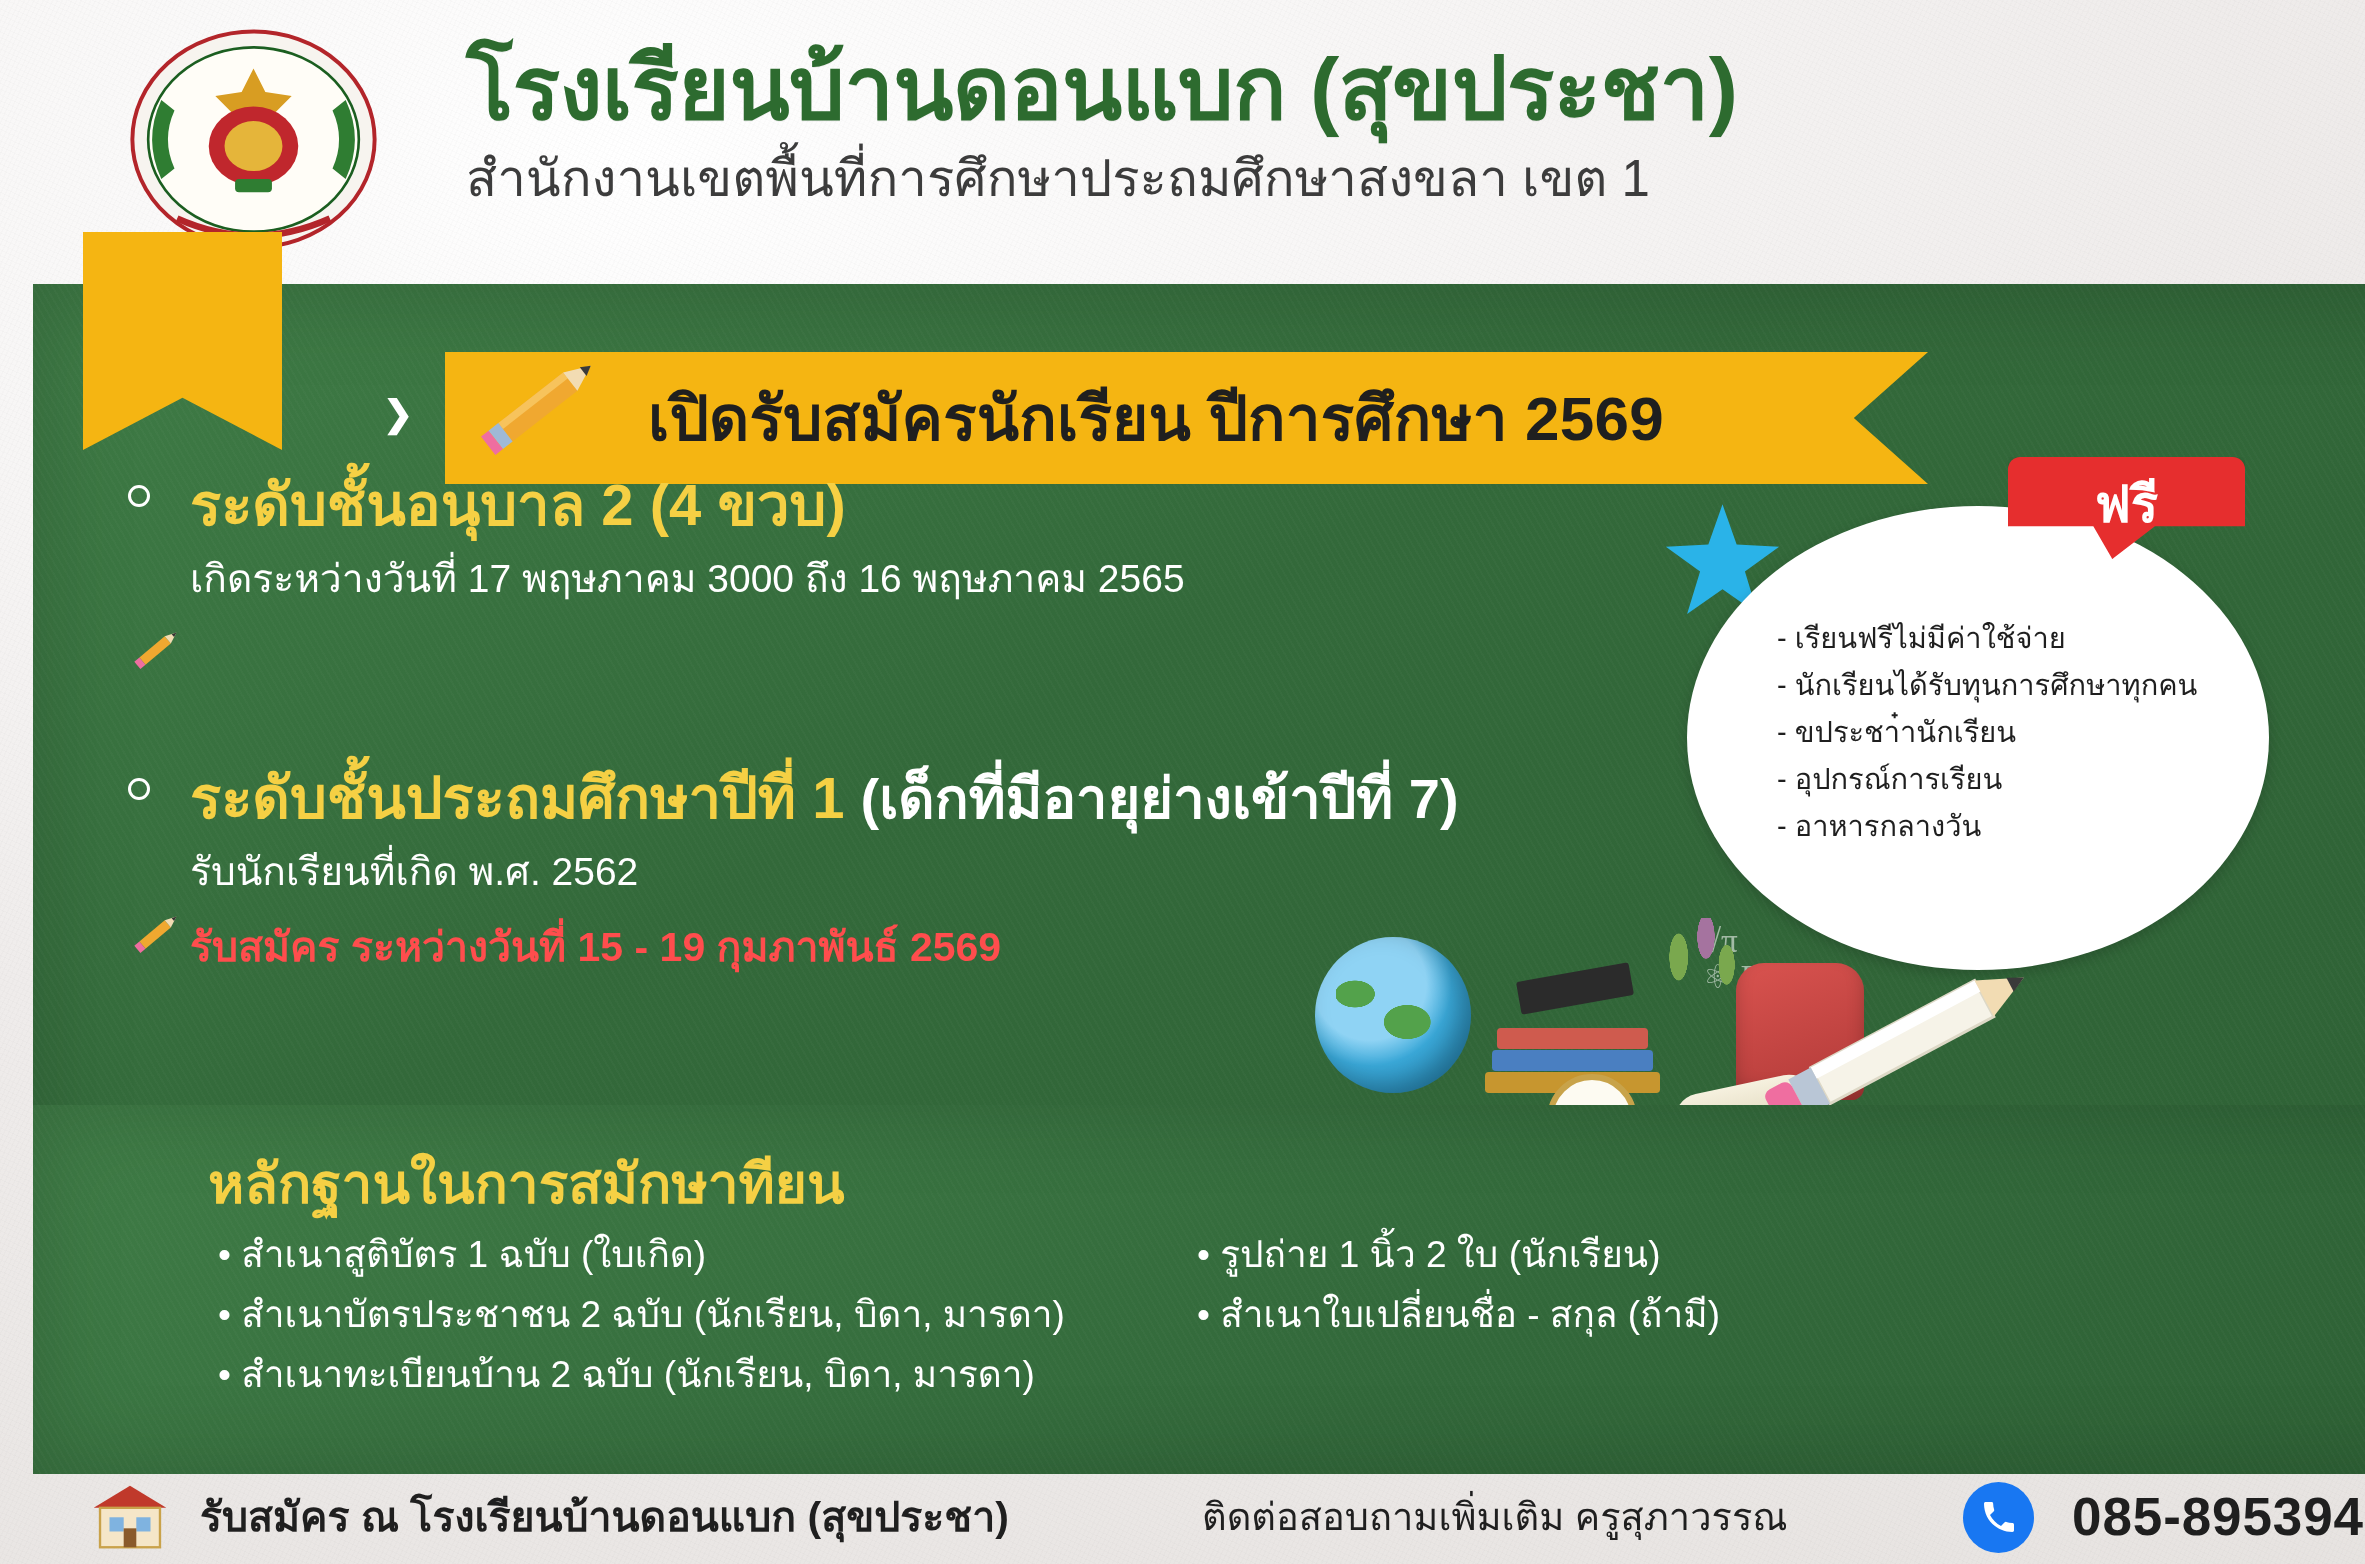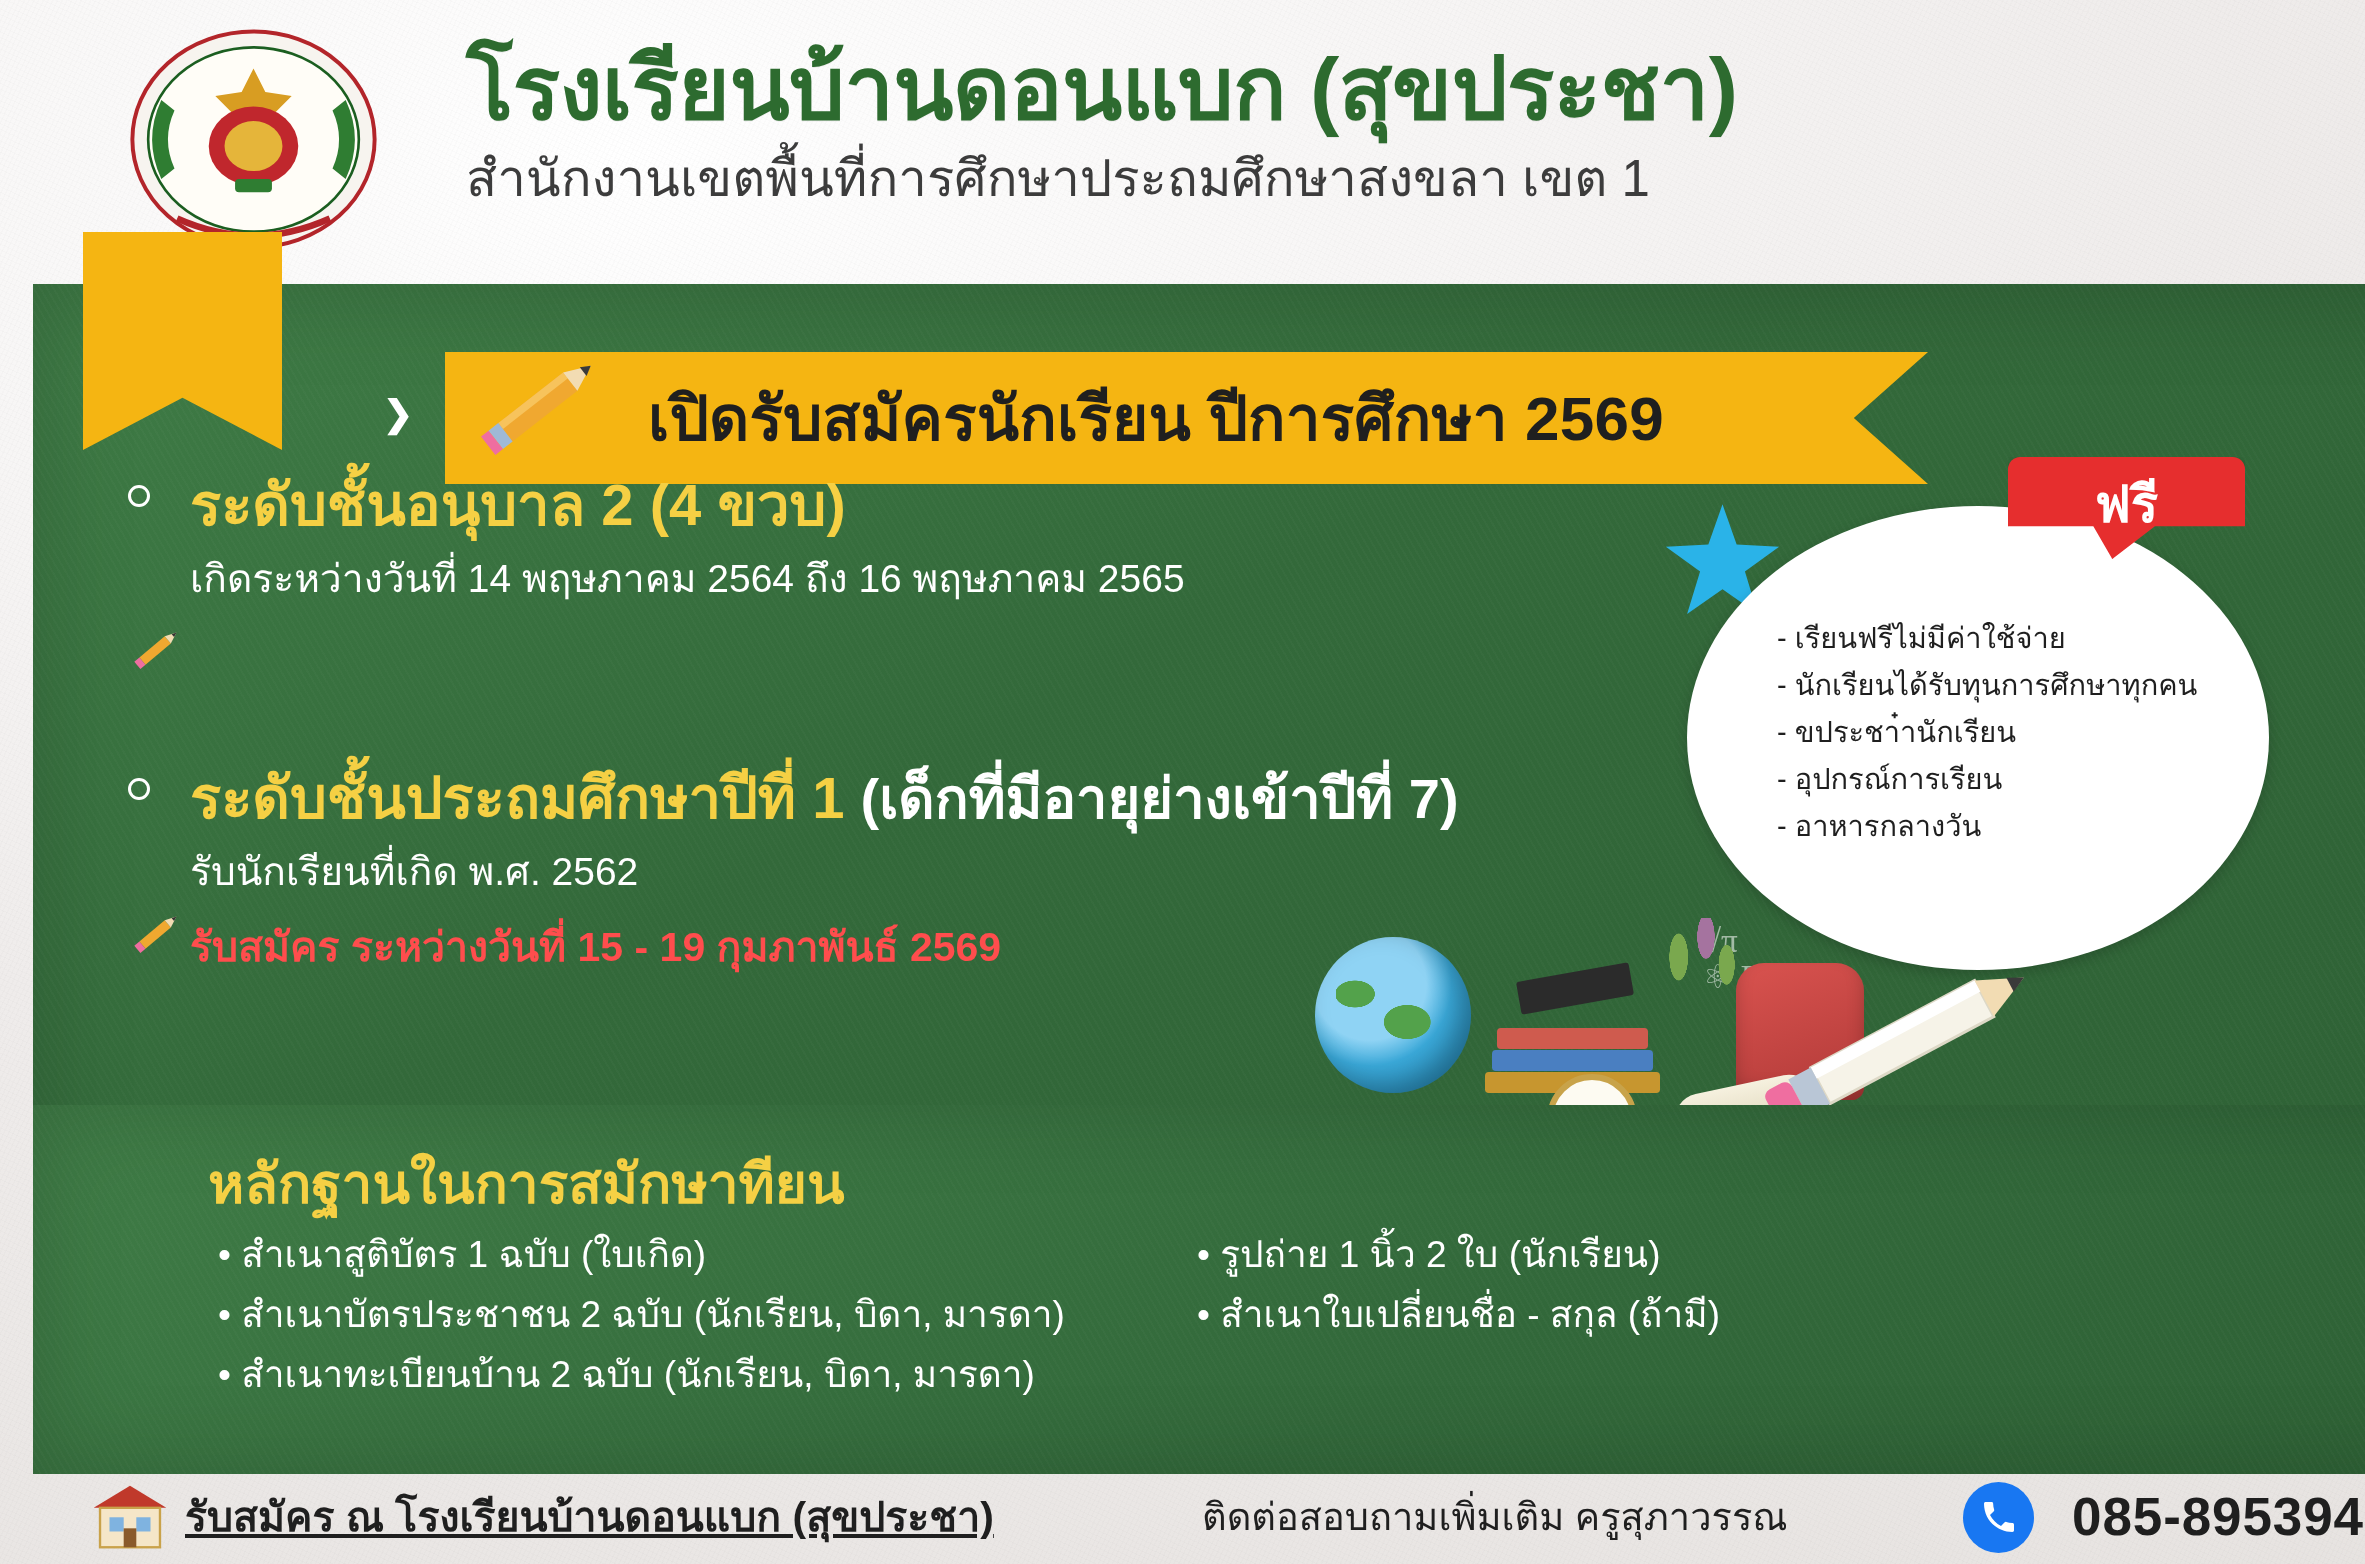--- a/index.html
+++ b/index.html
@@ -259,26 +259,25 @@
     position: absolute;
     left: 0;
     top: 1474px;
     width: 3129px;
     height: 90px;
     display: flex;
     align-items: center;
   }
   .footer-school {
     position: absolute;
-    left: 185px; top: 10.4px;
+    left: 200px; top: 10.4px;
     font-size: 41px;
     font-weight: bold;
     color: #1f1f1f;
     white-space: nowrap;
-    text-decoration: underline;
   }
   .school-icon { position: absolute; left: 90px; top: 6.6px; width: 80px; height: 71px; }
   .footer-contact {
     position: absolute;
     left: 1202px; top: 12.3px;
     font-size: 38px;
     color: #1f1f1f;
     white-space: nowrap;
   }
   .phone-circle {
@@ -427,21 +426,21 @@
         <rect x="16" y="62" width="18" height="34" fill="#9fb9d6"></rect>
         <rect x="2" y="62" width="14" height="34" fill="#ef6ea0"></rect>
       </g>
     </svg>
   </div>
 
   <div class="level" style="left:128px; top:473px; width:1467px;">
     <div class="level-bullet"></div>
     <div style="margin-left:62px;">
       <div class="level-title">ระดับชั้นอนุบาล 2 (4 ขวบ)</div>
-      <div class="level-line">เกิดระหว่างวันที่ 14 พฤษภาคม 2564 ถึง 16 พฤษภาคม 2565</div>
+      <div class="level-line">เกิดระหว่างวันที่ 17 พฤษภาคม 3000 ถึง 16 พฤษภาคม 2565</div>
     </div>
     <div class="mini-pencil" style="left:0px; top:151px;">
       <svg viewBox="0 0 120 110" width="57" height="52">
         <g transform="rotate(-40 60 55)">
           <rect x="22" y="44" width="70" height="20" fill="#f0a830"></rect>
           <polygon points="92,44 116,54 92,64" fill="#f2dcb3"></polygon>
           <polygon points="106,50 116,54 106,58" fill="#333"></polygon>
           <rect x="8" y="44" width="14" height="20" fill="#ef6ea0"></rect>
         </g>
       </svg>

